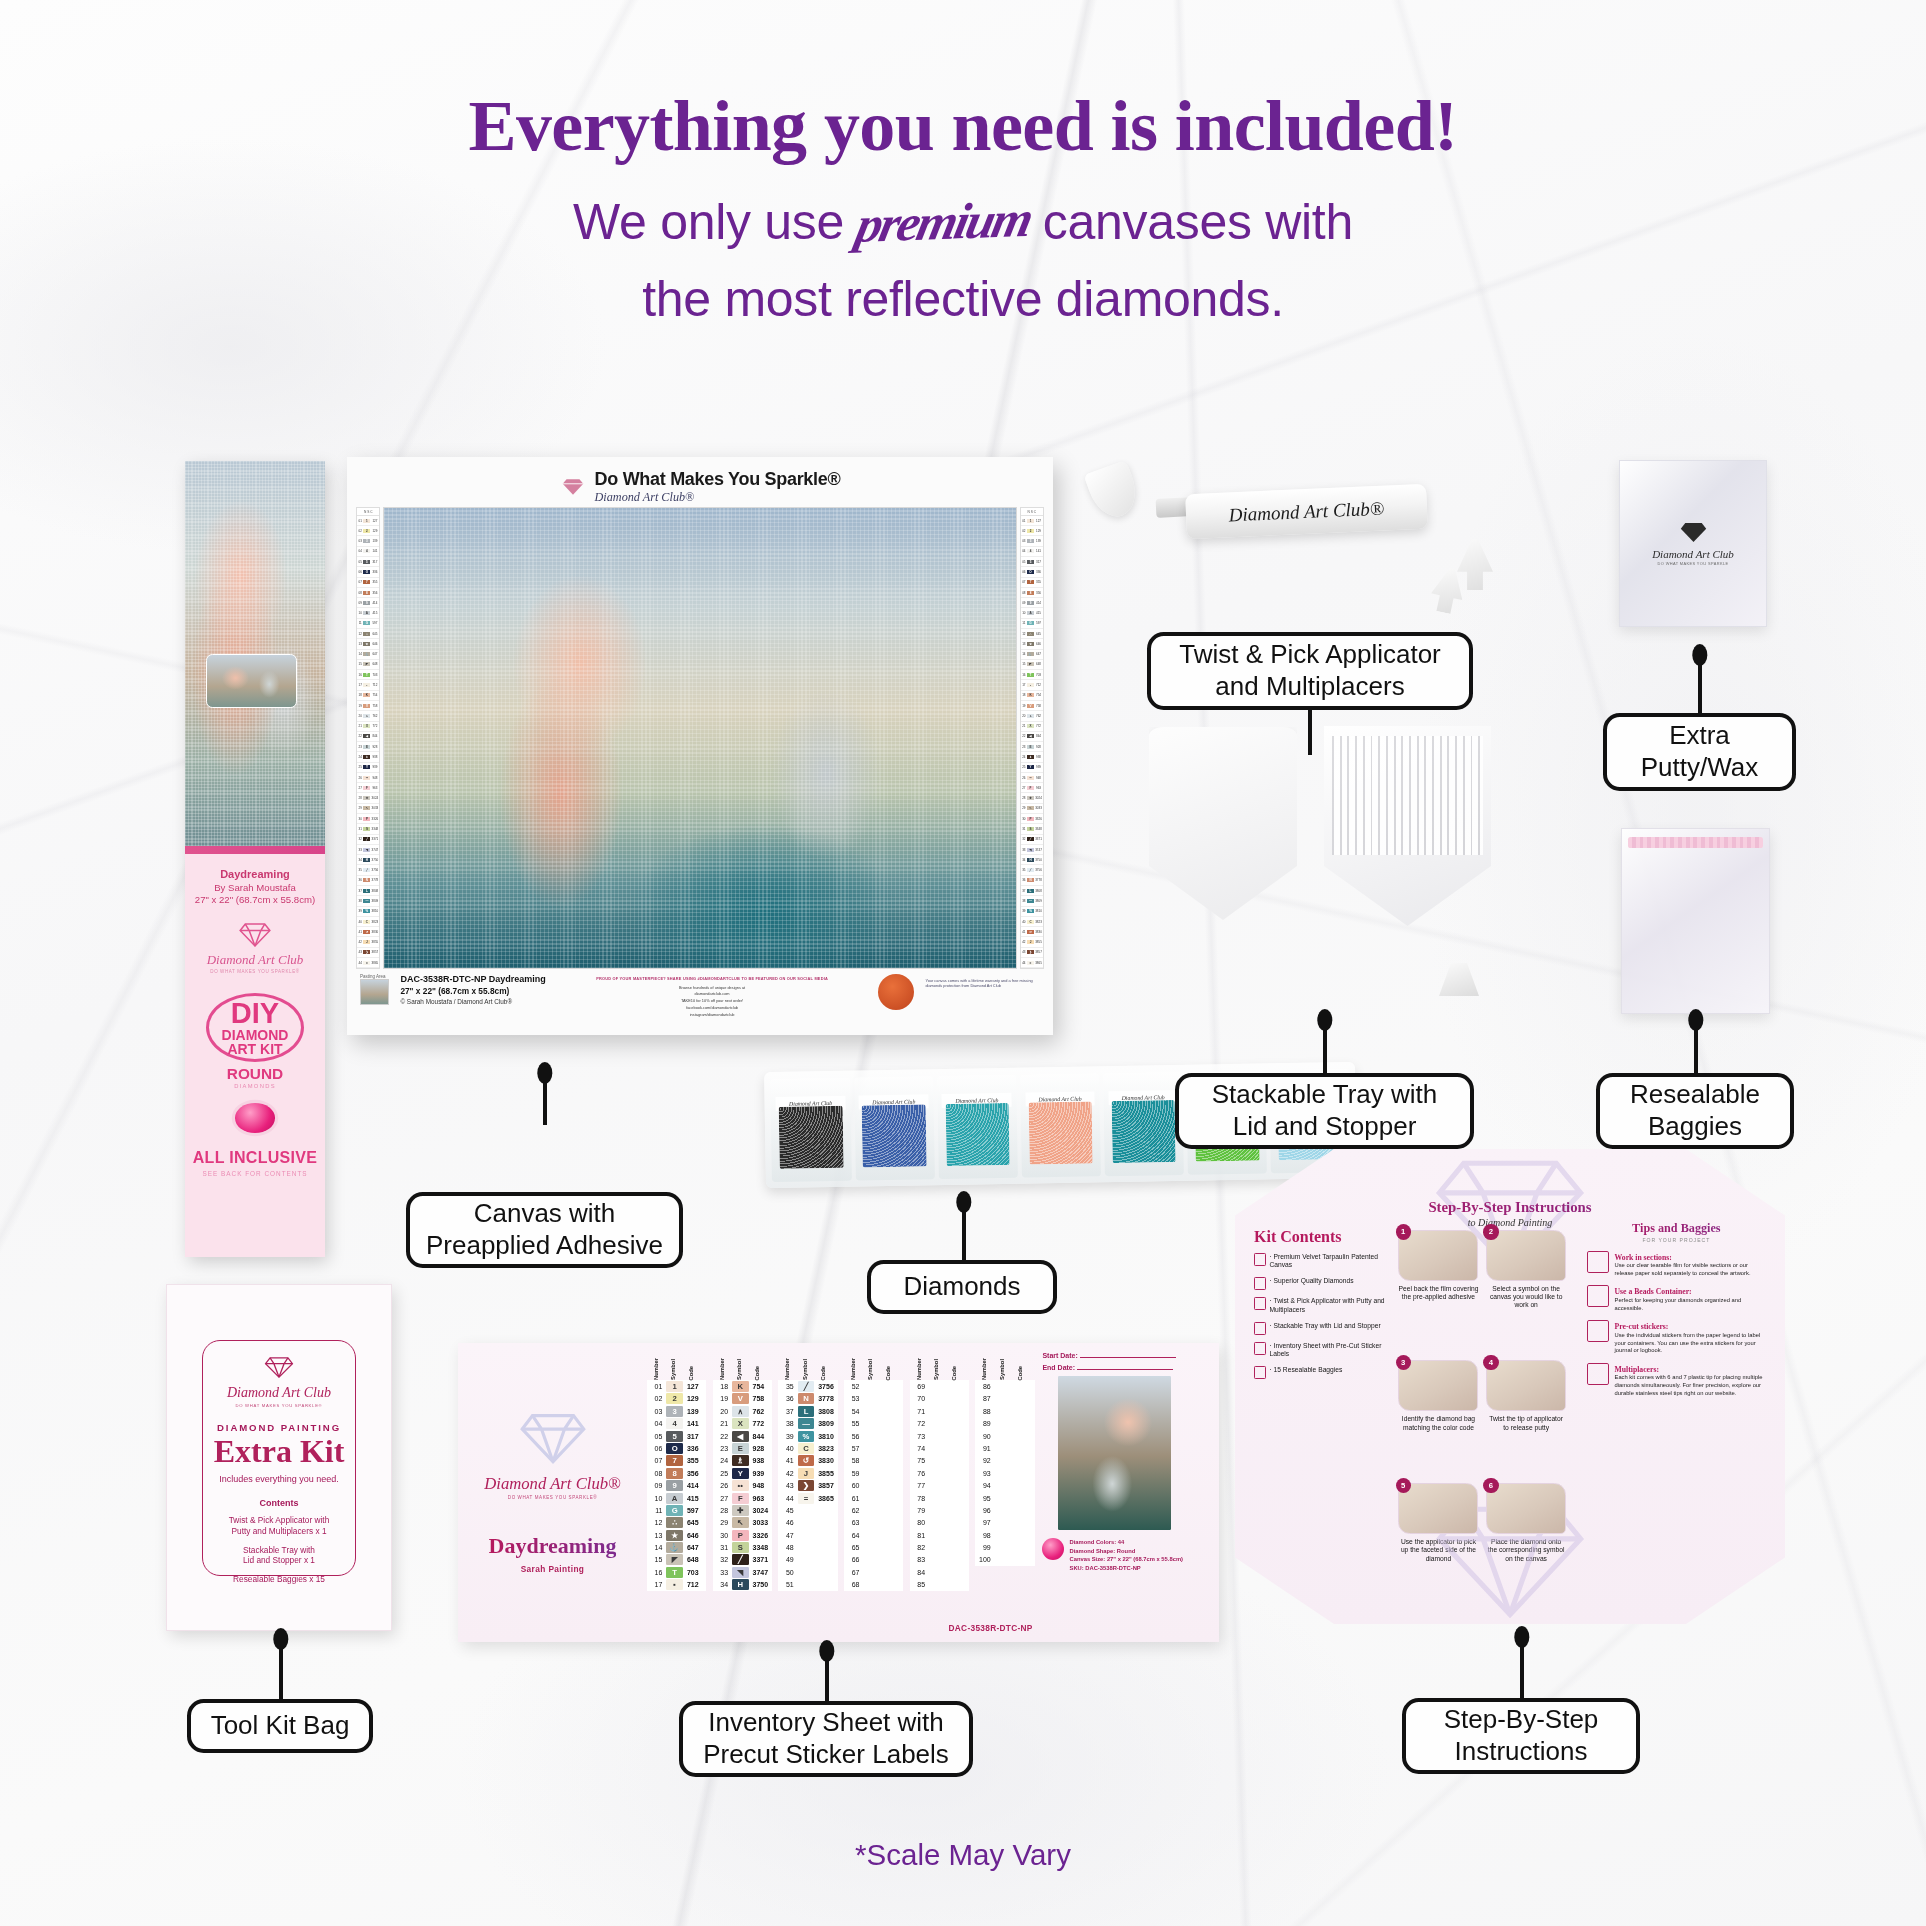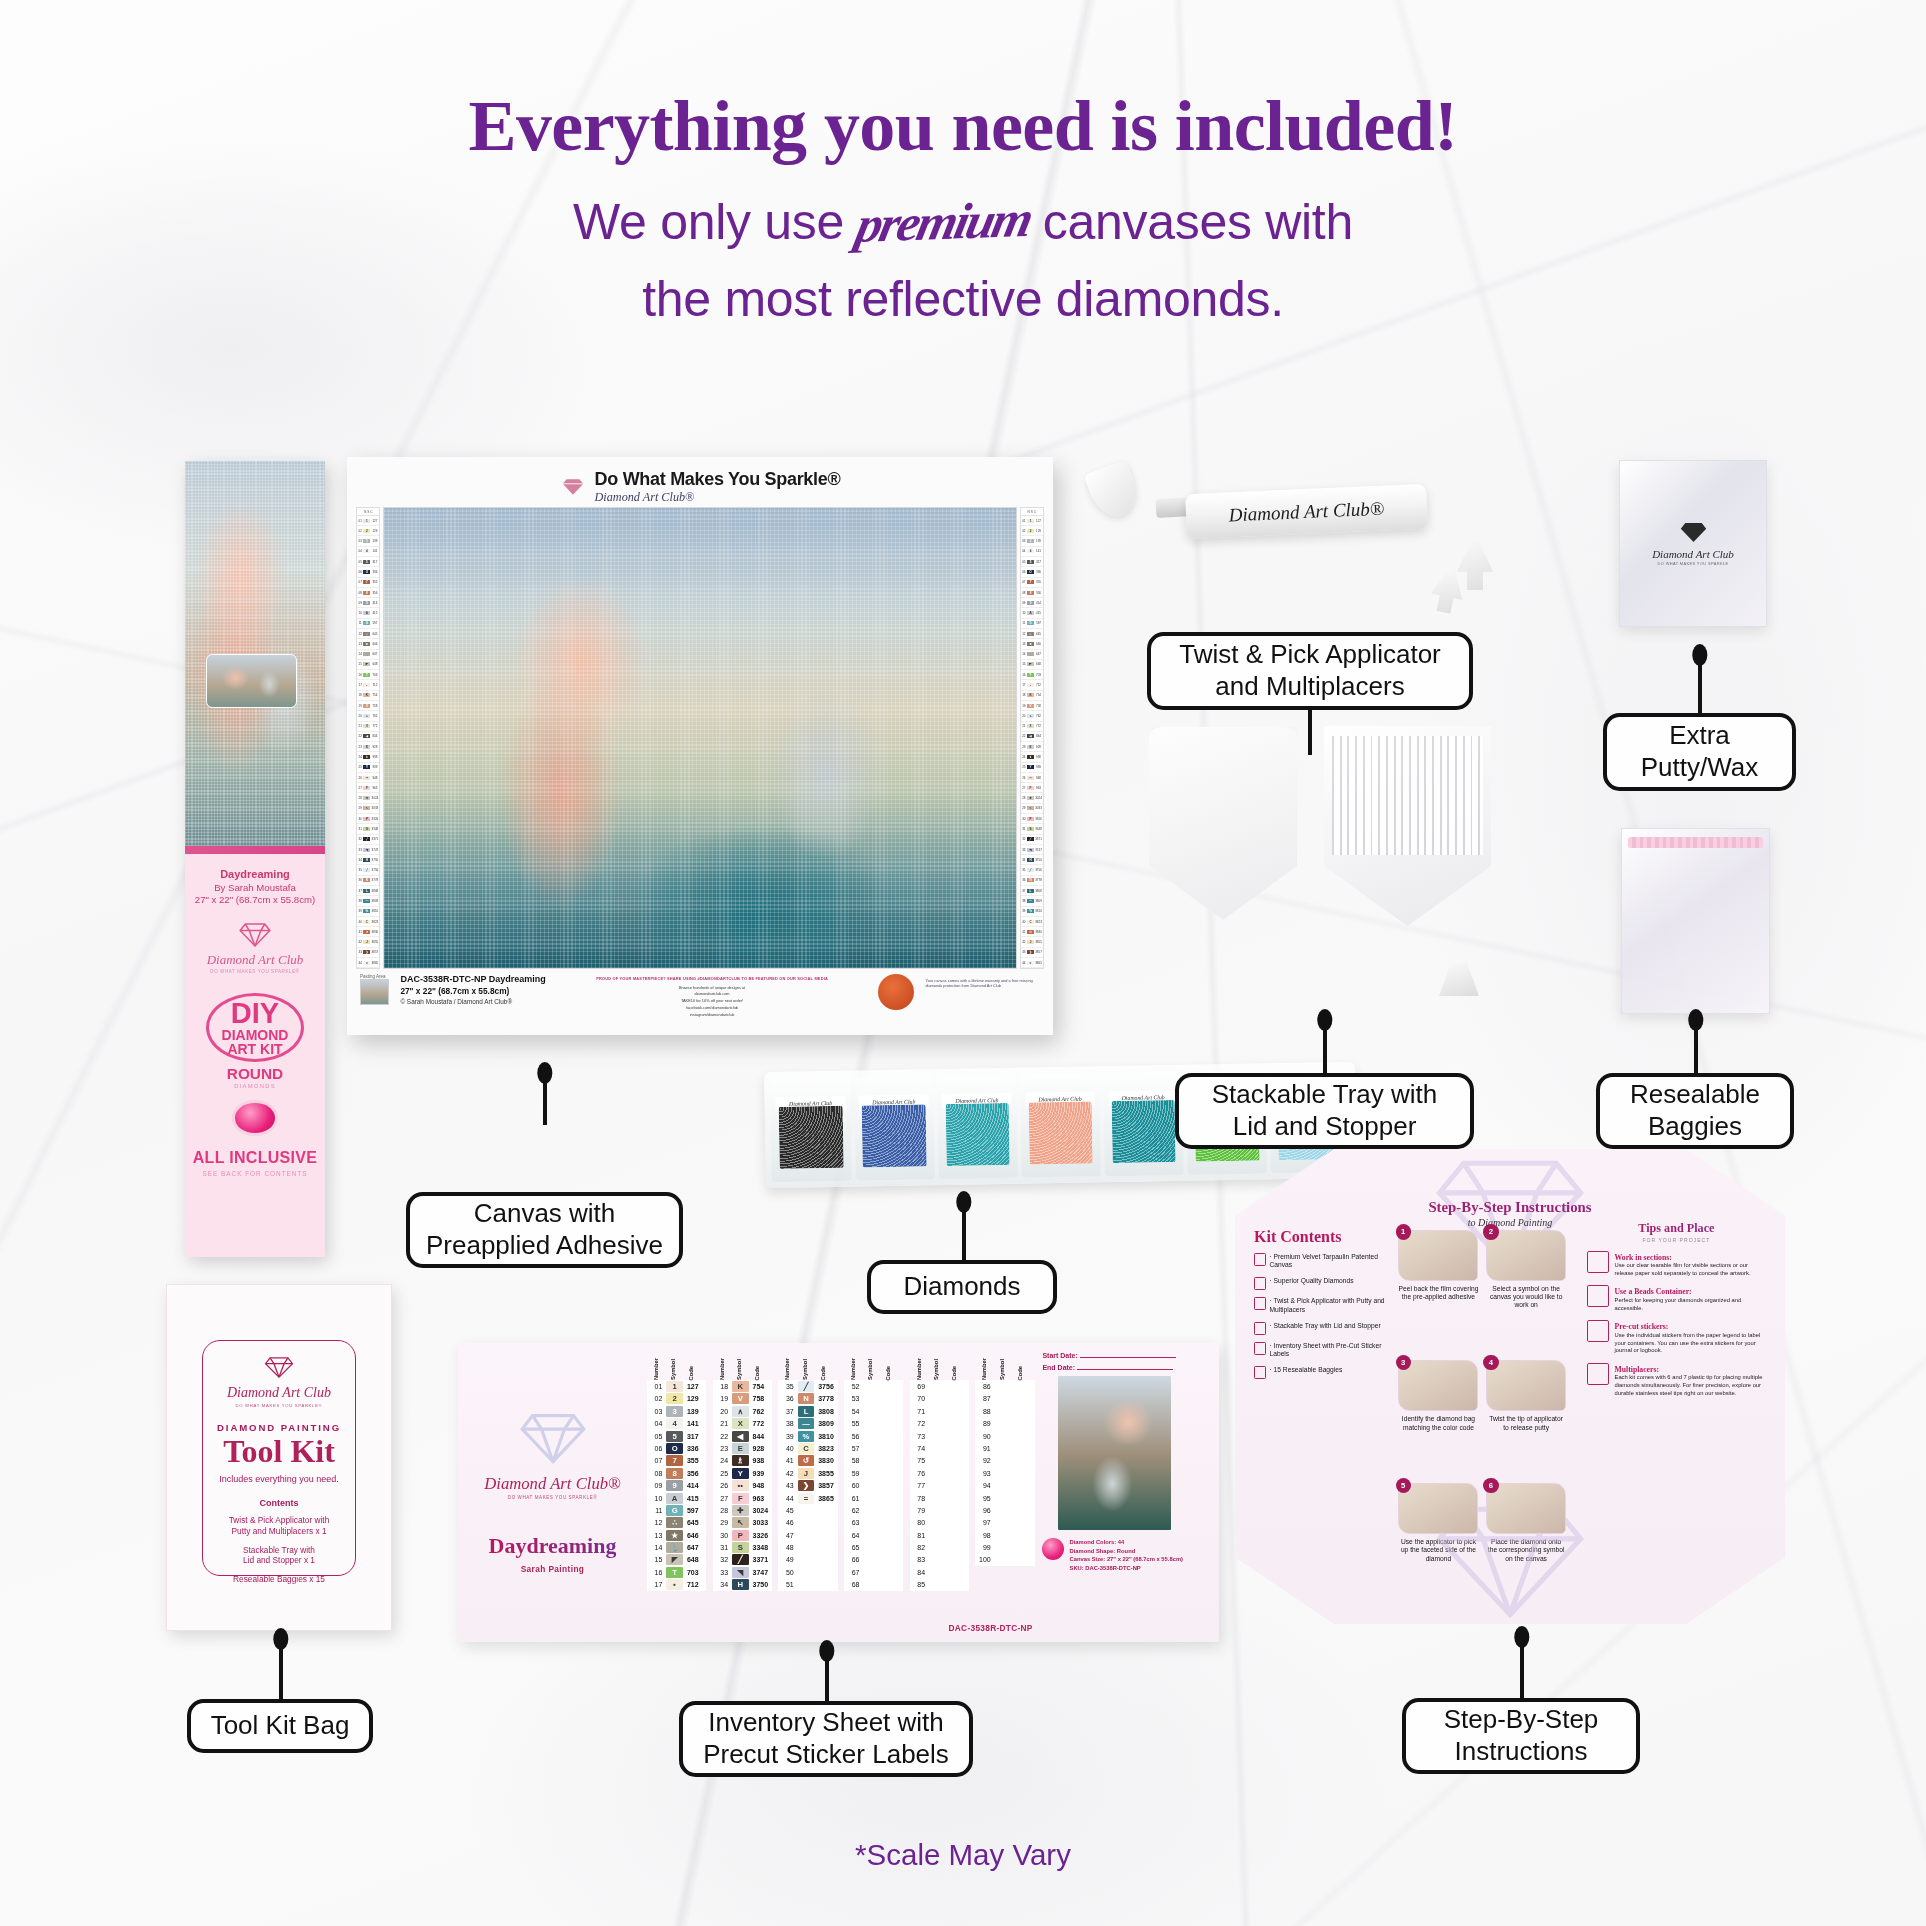--- a/index.html
+++ b/index.html
@@ -1008,21 +1008,21 @@
 
 <div class="toolkit">
   <div class="tk-inner">
     <svg class="tk-dia" viewBox="0 0 56 36">
       <path d="M7 12 L14 3 L42 3 L49 12 L28 33 Z" fill="none" stroke="#b0215c" stroke-width="2"></path>
       <path d="M7 12 L49 12 M14 3 L20 12 L28 33 M42 3 L36 12 L28 33" fill="none" stroke="#b0215c" stroke-width="2"></path>
     </svg>
     <div class="tk-dac">Diamond Art Club</div>
     <div class="tk-dac-sub">DO WHAT MAKES YOU SPARKLE®</div>
     <div class="tk-dp">DIAMOND PAINTING</div>
-    <div class="tk-title">Tool Kit</div>
+    <div class="tk-title">Extra Kit</div>
     <div class="tk-inc">Includes everything you need.</div>
     <div class="tk-contents">Contents</div>
     <div id="tk-list">
         <div class="tk-li" style="white-space: pre-line;">Twist &amp; Pick Applicator with
 Putty and Multiplacers x 1</div>
         <div class="tk-li" style="white-space: pre-line;">Stackable Tray with
 Lid and Stopper x 1</div>
         <div class="tk-li" style="white-space: pre-line;">Resealable Baggies x 15</div>
       </div>
   </div>
@@ -1730,21 +1730,21 @@
       </div>
       <div class="stepcard">
         <div class="step-img">
           <span class="step-num">6</span>
         </div>
         <div class="step-tx">Place the diamond onto the corresponding symbol on the canvas</div>
       </div>
     </div>
 
   <div class="tips-col">
-    <div class="tips-h">Tips and Place</div>
+    <div class="tips-h">Tips and Baggies</div>
     <div class="tips-sub">FOR YOUR PROJECT</div>
     <div id="tips-list">
         <div class="tip">
           <span class="tip-ic"></span>
           <span><span class="tip-b">Work in sections:</span><div class="tip-p">Use our clear tearable film for visible sections or our release paper sold separately to conceal the artwork.</div></span>
         </div>
         <div class="tip">
           <span class="tip-ic"></span>
           <span><span class="tip-b">Use a Beads Container:</span><div class="tip-p">Perfect for keeping your diamonds organized and accessible.</div></span>
         </div>

